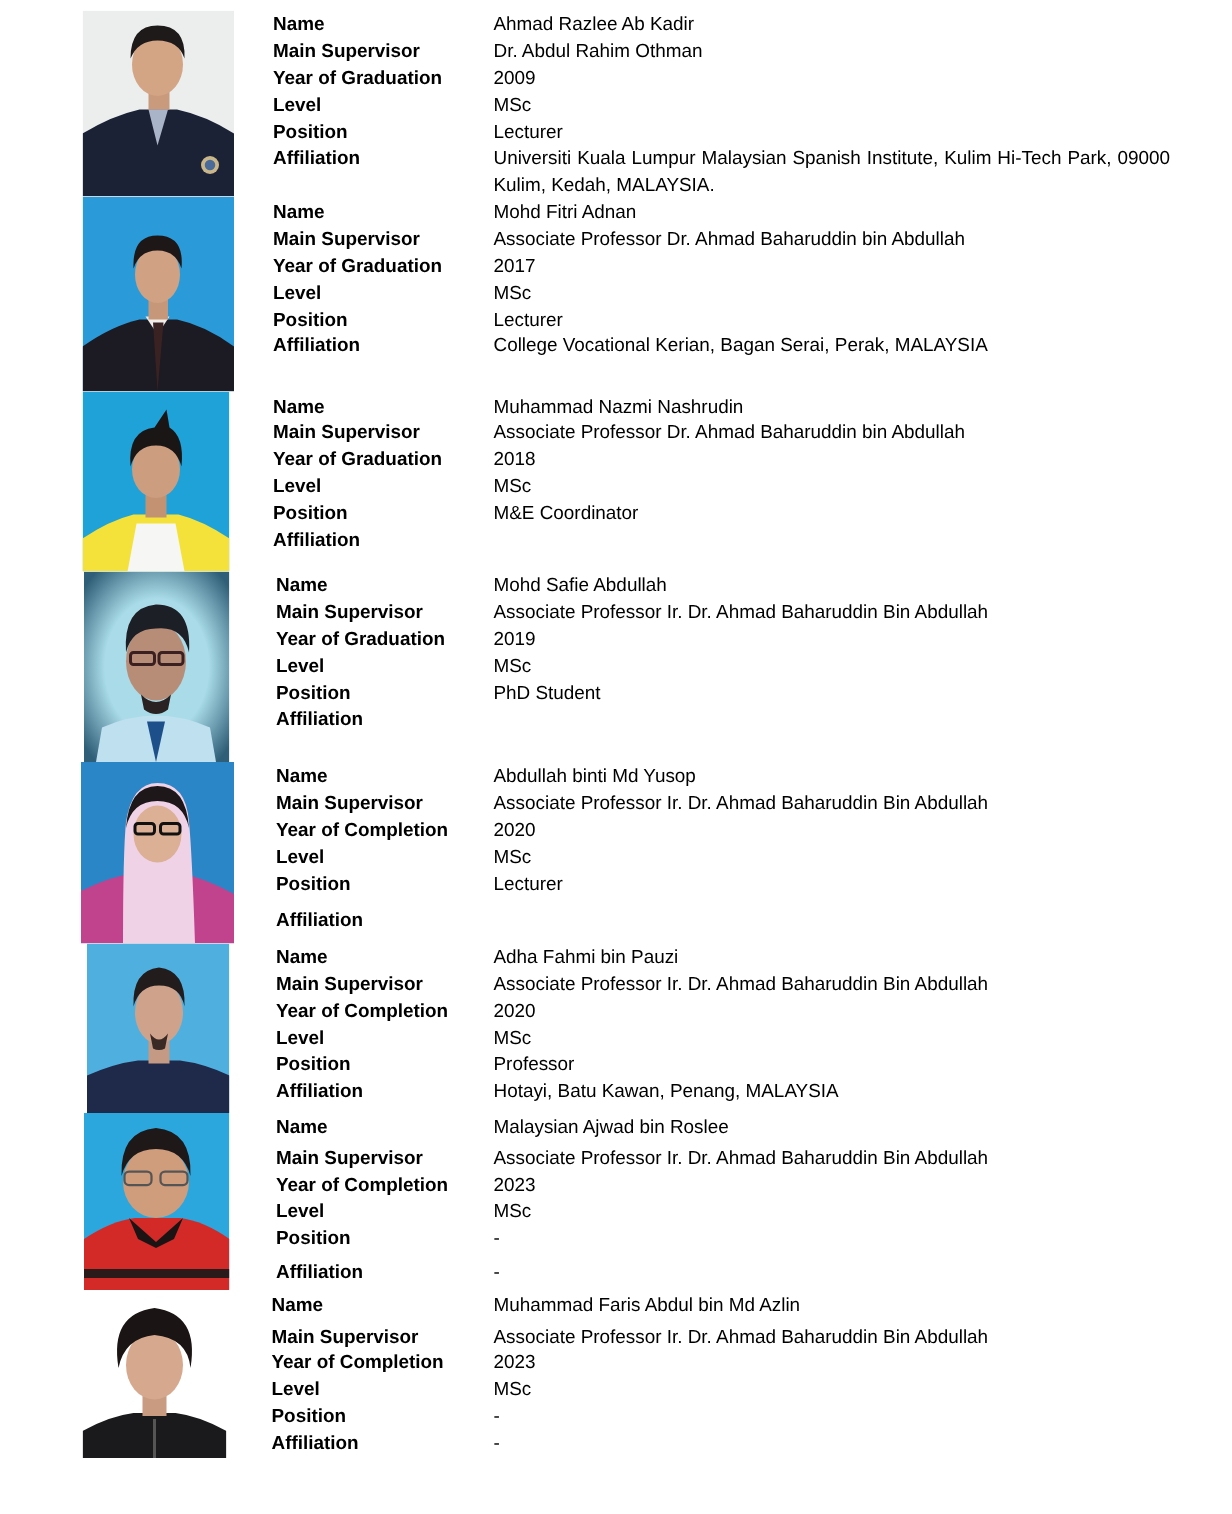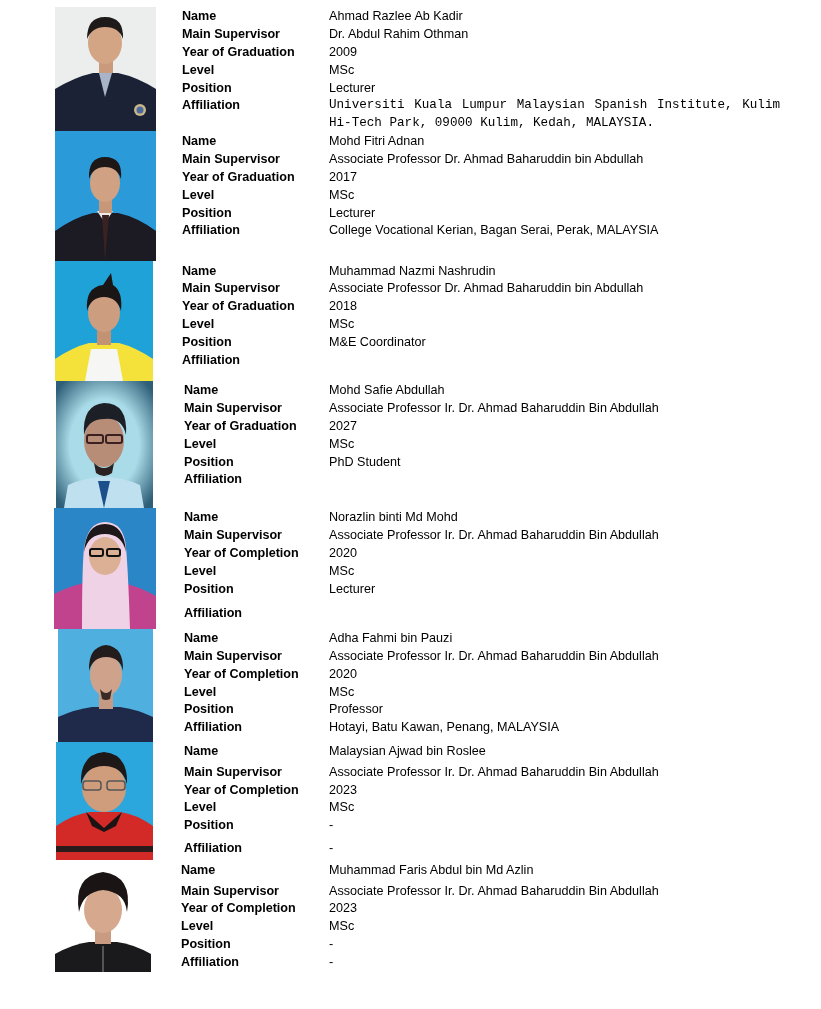--- a/index.html
+++ b/index.html
@@ -4,21 +4,21 @@
 <style>
   html, body { margin: 0; padding: 0; background: #ffffff; }
   body { width: 821px; height: 1009px; position: relative; overflow: hidden;
          font-family: "Liberation Sans", "DejaVu Sans", sans-serif; color: #000; }
   .photo { position: absolute; overflow: hidden; }
   .photo svg { display: block; width: 100%; height: 100%; }
   .entry { position: absolute; left: 0; width: 821px; }
   .row { position: absolute; left: 0; height: 18px; width: 821px; font-size: 12.6px; line-height: 18px; white-space: nowrap; }
   .label { position: absolute; font-weight: bold; }
   .value { position: absolute; left: 329px; }
-  .value.wrap { white-space: normal; width: 451px; text-align: justify; text-align-last: left; line-height: 18px; font-family: Liberation Mono, monospace; }
+  .value.wrap { white-space: normal; width: 451px; text-align: justify; text-align-last: left; line-height: 18px; }
 </style>
 </head>
 <body>
 
 <div class="photo" style="left:55px;top:7px;width:101px;height:124px;">
   <svg viewBox="0 0 101 124" preserveAspectRatio="none">
     <rect width="101" height="124" fill="#eceeee"></rect>
     <path d="M0 124 L0 82 Q20 70 38 66 L63 66 Q82 70 101 82 L101 124 Z" fill="#1b2236"></path>
     <path d="M44 66 L50 90 L57 66 Z" fill="#aab4c8"></path>
     <rect x="44" y="50" width="14" height="16" fill="#c99a7c"></rect>
@@ -202,39 +202,39 @@
   <div class="row" style="top:381px;">
     <span class="label" style="left:184px;">Name</span>
     <span class="value">Mohd Safie Abdullah</span>
   </div>
   <div class="row" style="top:399px;">
     <span class="label" style="left:184px;">Main Supervisor</span>
     <span class="value">Associate Professor Ir. Dr. Ahmad Baharuddin Bin Abdullah</span>
   </div>
   <div class="row" style="top:417px;">
     <span class="label" style="left:184px;">Year of Graduation</span>
-    <span class="value">2027</span>
+    <span class="value">2019</span>
   </div>
   <div class="row" style="top:435px;">
     <span class="label" style="left:184px;">Level</span>
     <span class="value">MSc</span>
   </div>
   <div class="row" style="top:453px;">
     <span class="label" style="left:184px;">Position</span>
     <span class="value">PhD Student</span>
   </div>
   <div class="row" style="top:470px;">
     <span class="label" style="left:184px;">Affiliation</span>
   </div>
 </div>
 
 <div class="entry">
   <div class="row" style="top:508px;">
     <span class="label" style="left:184px;">Name</span>
-    <span class="value">Norazlin binti Md Mohd</span>
+    <span class="value">Abdullah binti Md Yusop</span>
   </div>
   <div class="row" style="top:526px;">
     <span class="label" style="left:184px;">Main Supervisor</span>
     <span class="value">Associate Professor Ir. Dr. Ahmad Baharuddin Bin Abdullah</span>
   </div>
   <div class="row" style="top:544px;">
     <span class="label" style="left:184px;">Year of Completion</span>
     <span class="value">2020</span>
   </div>
   <div class="row" style="top:562px;">

